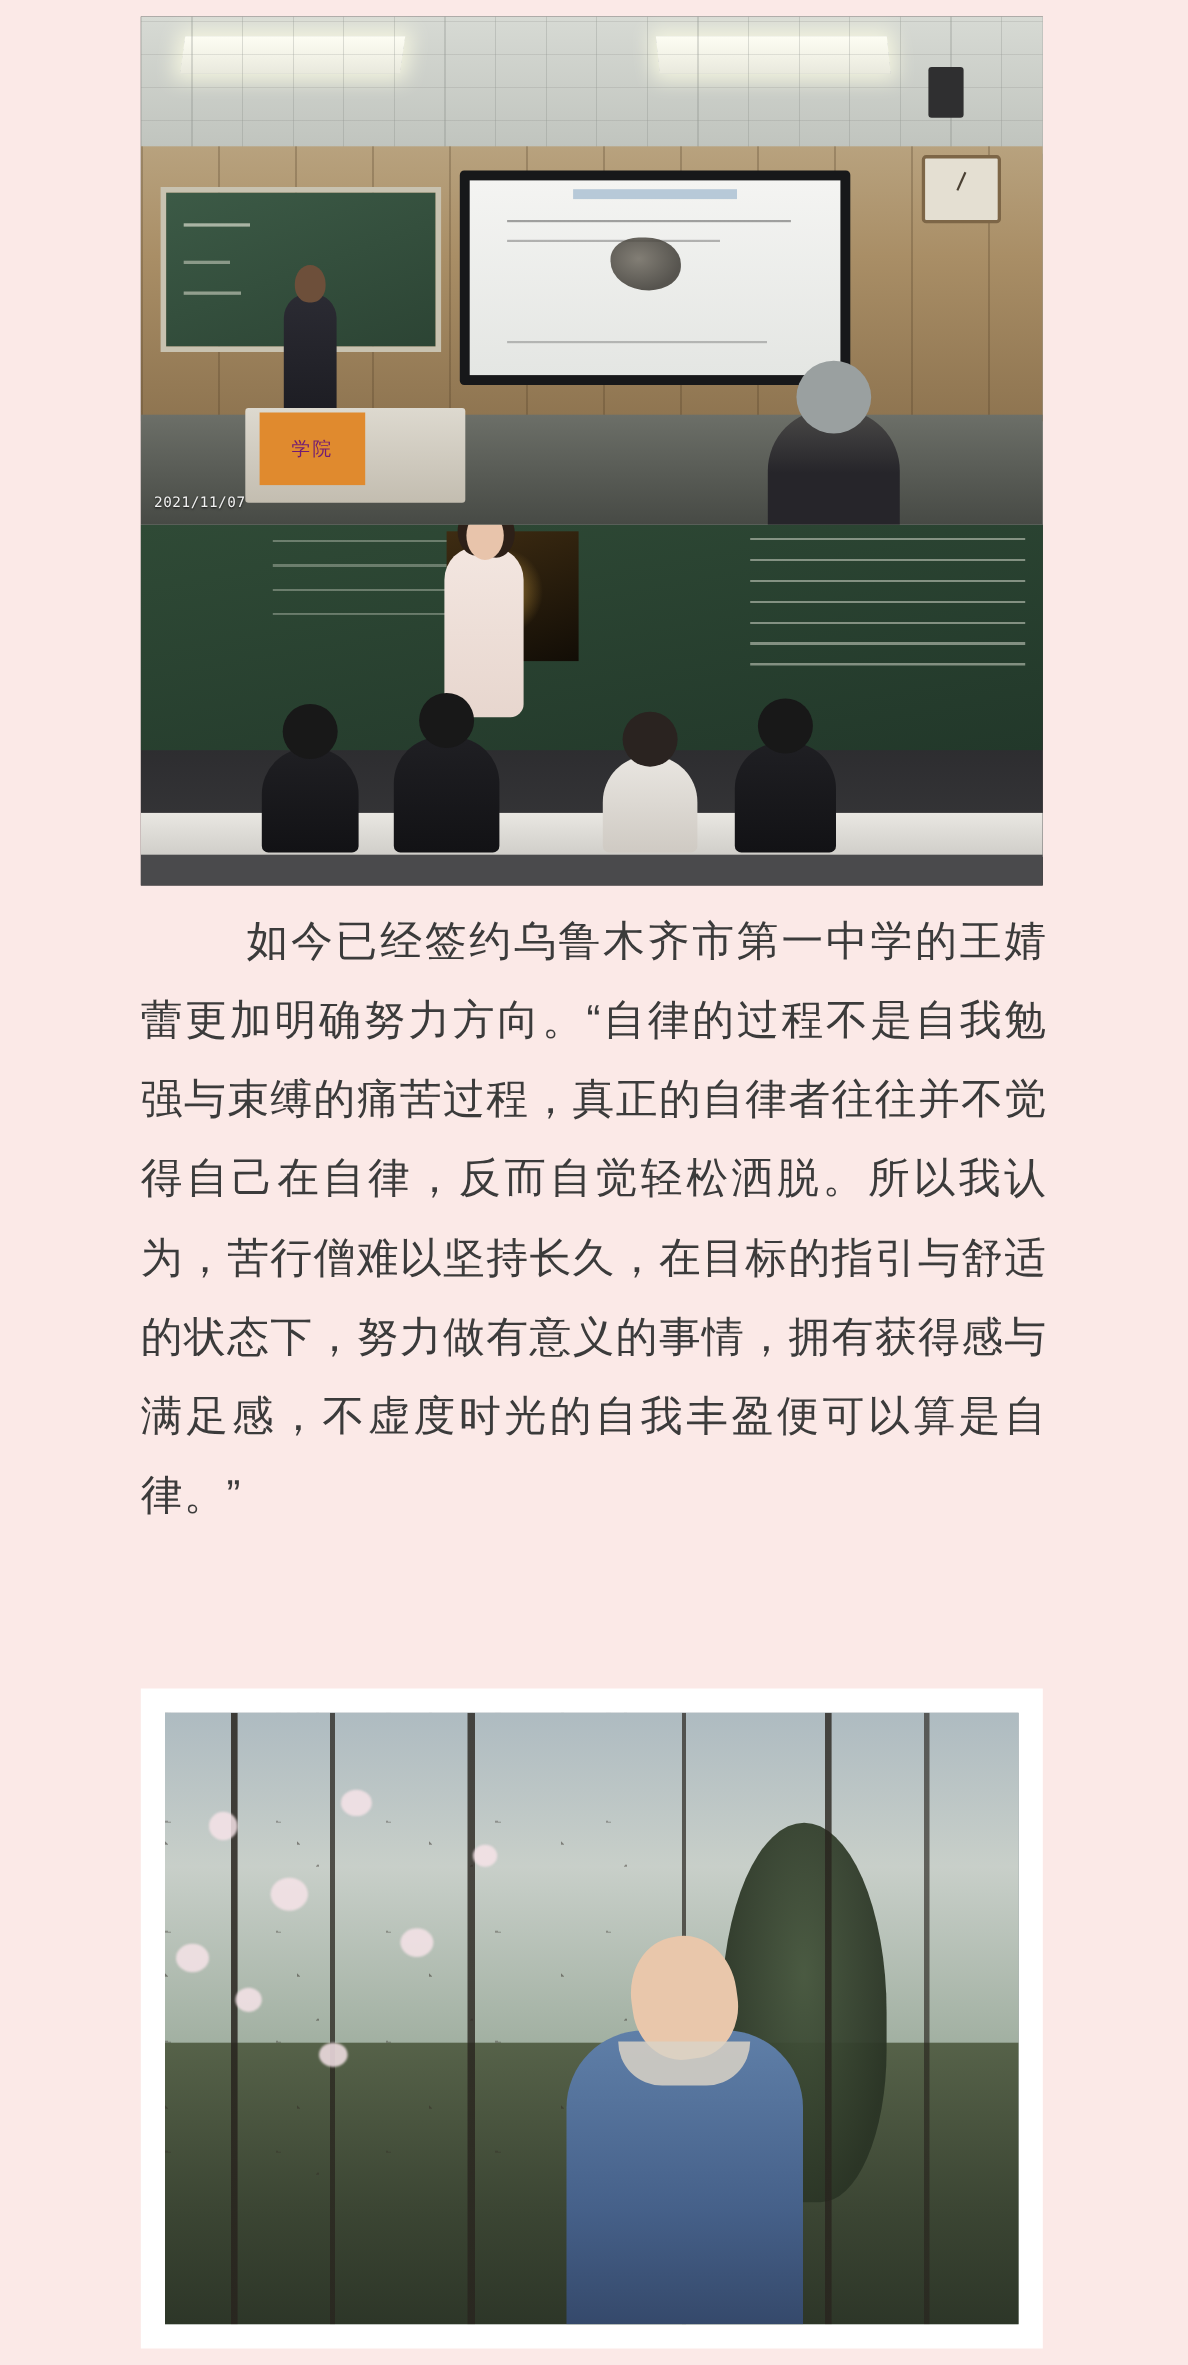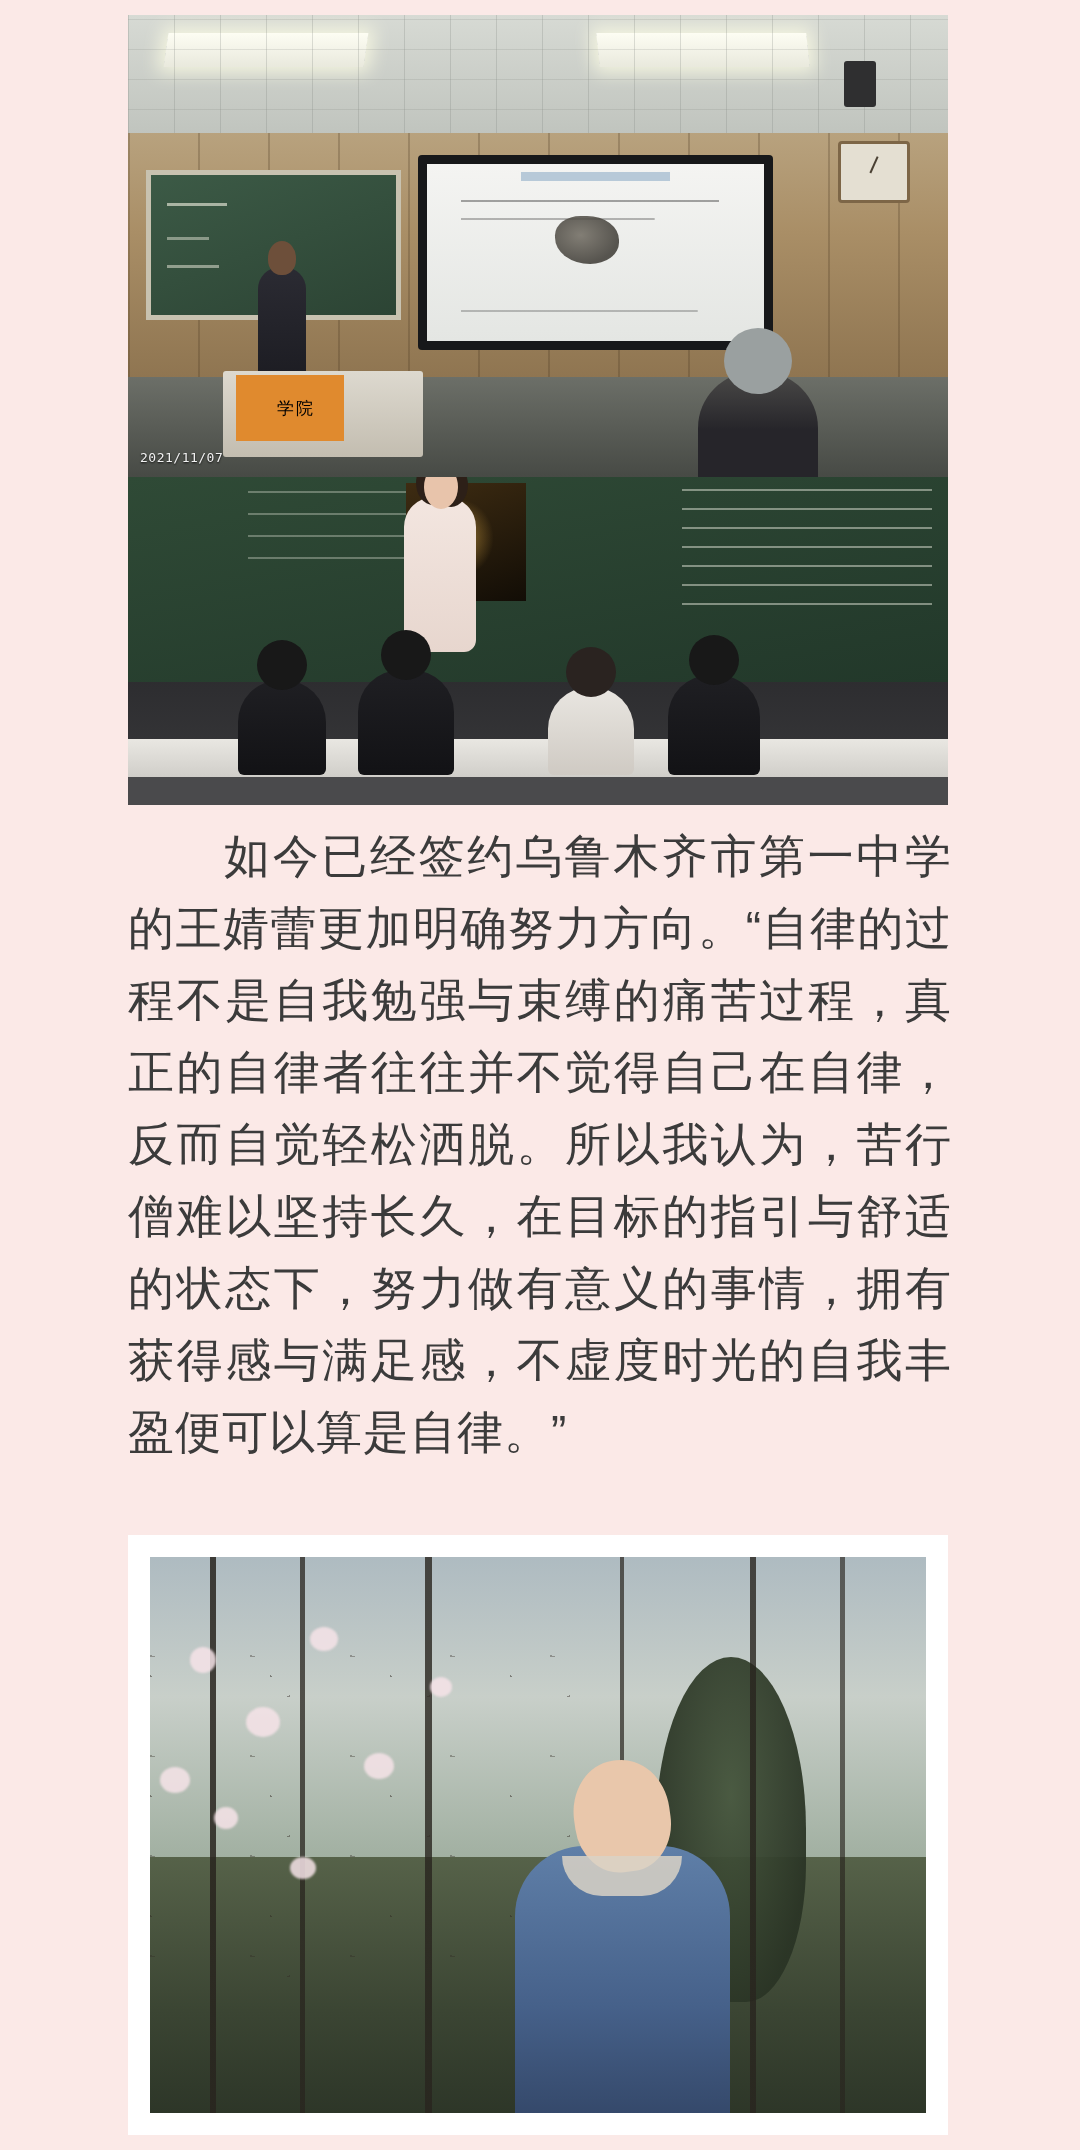--- a/index.html
+++ b/index.html
@@ -181,24 +181,23 @@
   .ph1-banner {
     position: absolute;
     left: 108px;
     bottom: 36px;
     width: 96px;
     height: 66px;
     background: #e08a2e;
     display: flex;
     align-items: center;
     justify-content: center;
-    color: #000000;
+    color: #701a75;
     font-size: 17px;
     letter-spacing: 2px;
-    padding-left: 12px;
   }
   .ph1-floor {
     position: absolute;
     left: 0; right: 0; bottom: 0;
     height: 100px;
     background: linear-gradient(180deg, #6c6f68, #474a45);
   }
   .ph1-audience {
     position: absolute;
     right: 130px;
@@ -354,21 +353,21 @@
   .st3:before { background: #2a2320; }
   .st4 { left: 540px; width: 92px; height: 100px; }
 
   
   .article-text {
     position: absolute;
     left: 128px;
     top: 820px;
     width: 824px;
     font-family: "Liberation Sans", sans-serif;
-    font-size: 46px;
+    font-size: 38px;
     line-height: 72px;
     letter-spacing: 1px;
     color: #3b3b3b;
     text-align: justify;
     text-indent: 96px;
   }
 
   
   .bottom-photo-frame {
     position: absolute;

